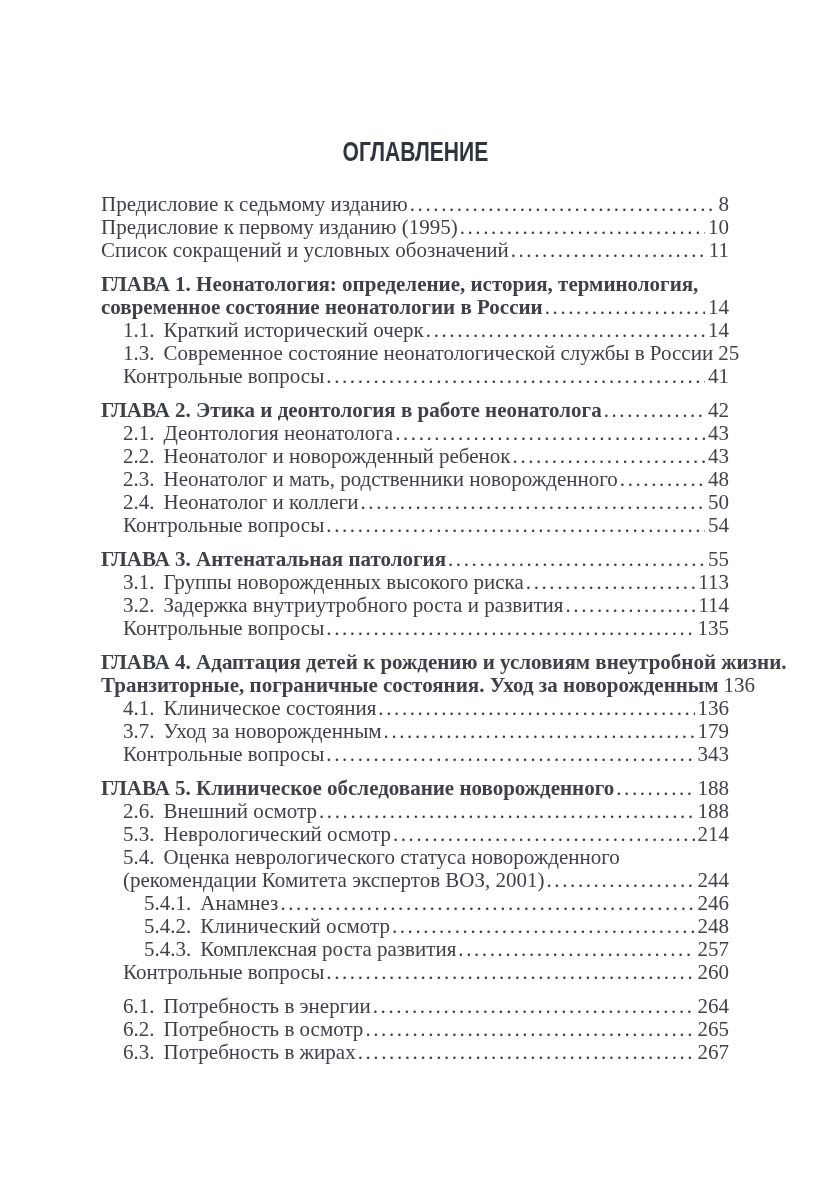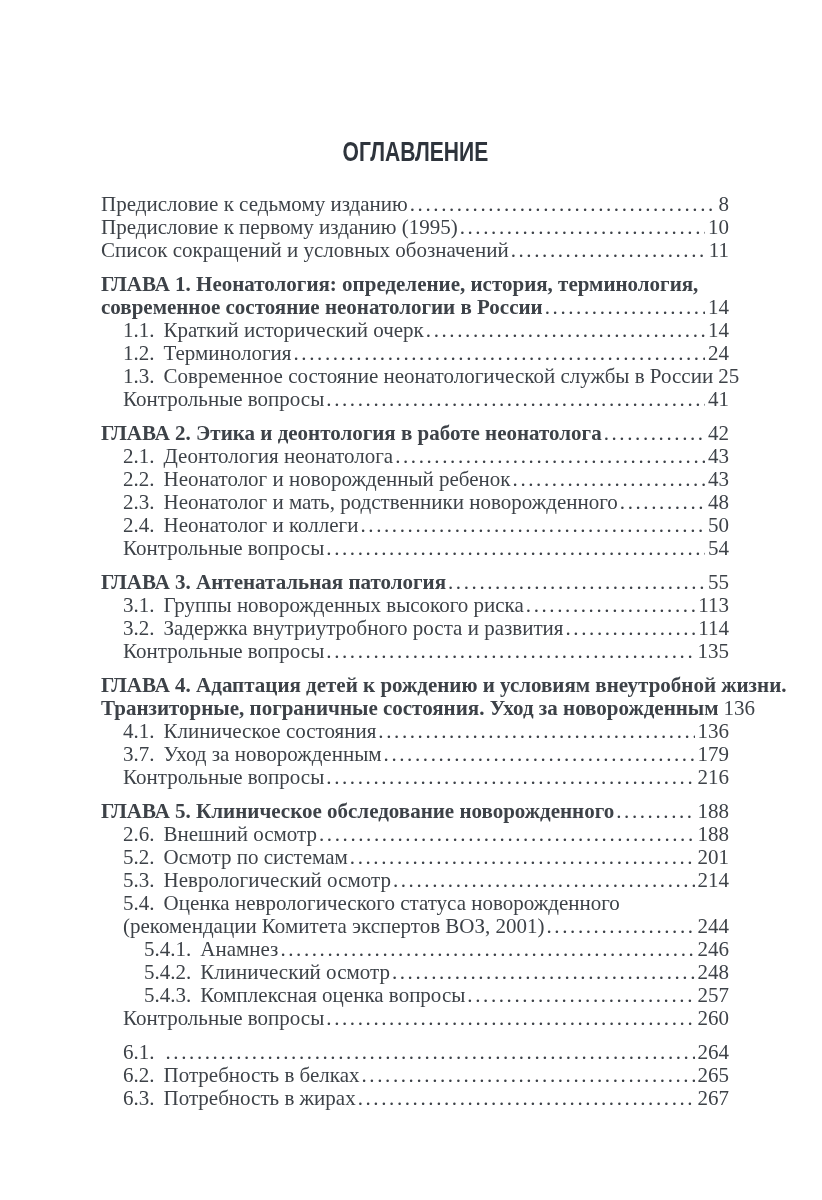--- a/index.html
+++ b/index.html
@@ -108,26 +108,20 @@
             <span class="dots"></span>
             <span class="page-num">14</span>
           </div>
           <div class="toc-row lvl1">
             <span class="num">1.1.</span>
             <span class="entry-label">Краткий исторический очерк</span>
             <span class="dots"></span>
             <span class="page-num">14</span>
           </div>
           <div class="toc-row lvl1">
-            <span class="num">1.2.</span>
-            <span class="entry-label">Терминология</span>
-            <span class="dots"></span>
-            <span class="page-num">24</span>
-          </div>
-          <div class="toc-row lvl1">
             <span class="num">1.3.</span>
             <span class="entry-label">Современное состояние неонатологической службы в России</span>
             <span class="dots"></span>
             <span class="page-num">25</span>
           </div>
           <div class="toc-row lvl1">
             <span class="entry-label">Контрольные вопросы</span>
             <span class="dots"></span>
             <span class="page-num">41</span>
           </div>
@@ -209,40 +203,34 @@
           </div>
           <div class="toc-row lvl1">
             <span class="num">3.7.</span>
             <span class="entry-label">Уход за новорожденным</span>
             <span class="dots"></span>
             <span class="page-num">179</span>
           </div>
           <div class="toc-row lvl1">
             <span class="entry-label">Контрольные вопросы</span>
             <span class="dots"></span>
-            <span class="page-num">216</span>
+            <span class="page-num">343</span>
           </div>
         </div>
         <div class="chapter">
           <div class="toc-row bold">
             <span class="entry-label">ГЛАВА 5. Клиническое обследование новорожденного</span>
             <span class="dots"></span>
             <span class="page-num">188</span>
           </div>
           <div class="toc-row lvl1">
             <span class="num">2.6.</span>
             <span class="entry-label">Внешний осмотр</span>
             <span class="dots"></span>
             <span class="page-num">188</span>
-          </div>
-          <div class="toc-row lvl1">
-            <span class="num">5.2.</span>
-            <span class="entry-label">Осмотр по системам</span>
-            <span class="dots"></span>
-            <span class="page-num">201</span>
           </div>
           <div class="toc-row lvl1">
             <span class="num">5.3.</span>
             <span class="entry-label">Неврологический осмотр</span>
             <span class="dots"></span>
             <span class="page-num">214</span>
           </div>
           <div class="toc-row lvl1">
             <span class="num">5.4.</span>
             <span class="entry-label">Оценка неврологического статуса новорожденного</span>
@@ -259,39 +247,40 @@
             <span class="page-num">246</span>
           </div>
           <div class="toc-row lvl2">
             <span class="num">5.4.2.</span>
             <span class="entry-label">Клинический осмотр</span>
             <span class="dots"></span>
             <span class="page-num">248</span>
           </div>
           <div class="toc-row lvl2">
             <span class="num">5.4.3.</span>
-            <span class="entry-label">Комплексная оценка вопросы</span>
+            <span class="entry-label">Комплексная роста развития</span>
             <span class="dots"></span>
             <span class="page-num">257</span>
           </div>
           <div class="toc-row lvl1">
             <span class="entry-label">Контрольные вопросы</span>
             <span class="dots"></span>
             <span class="page-num">260</span>
           </div>
         </div>
         <div class="chapter">
           <div class="toc-row lvl1">
             <span class="num">6.1.</span>
+            <span class="entry-label">Потребность в энергии</span>
             <span class="dots"></span>
             <span class="page-num">264</span>
           </div>
           <div class="toc-row lvl1">
             <span class="num">6.2.</span>
-            <span class="entry-label">Потребность в белках</span>
+            <span class="entry-label">Потребность в осмотр</span>
             <span class="dots"></span>
             <span class="page-num">265</span>
           </div>
           <div class="toc-row lvl1">
             <span class="num">6.3.</span>
             <span class="entry-label">Потребность в жирах</span>
             <span class="dots"></span>
             <span class="page-num">267</span>
           </div>
         </div>

